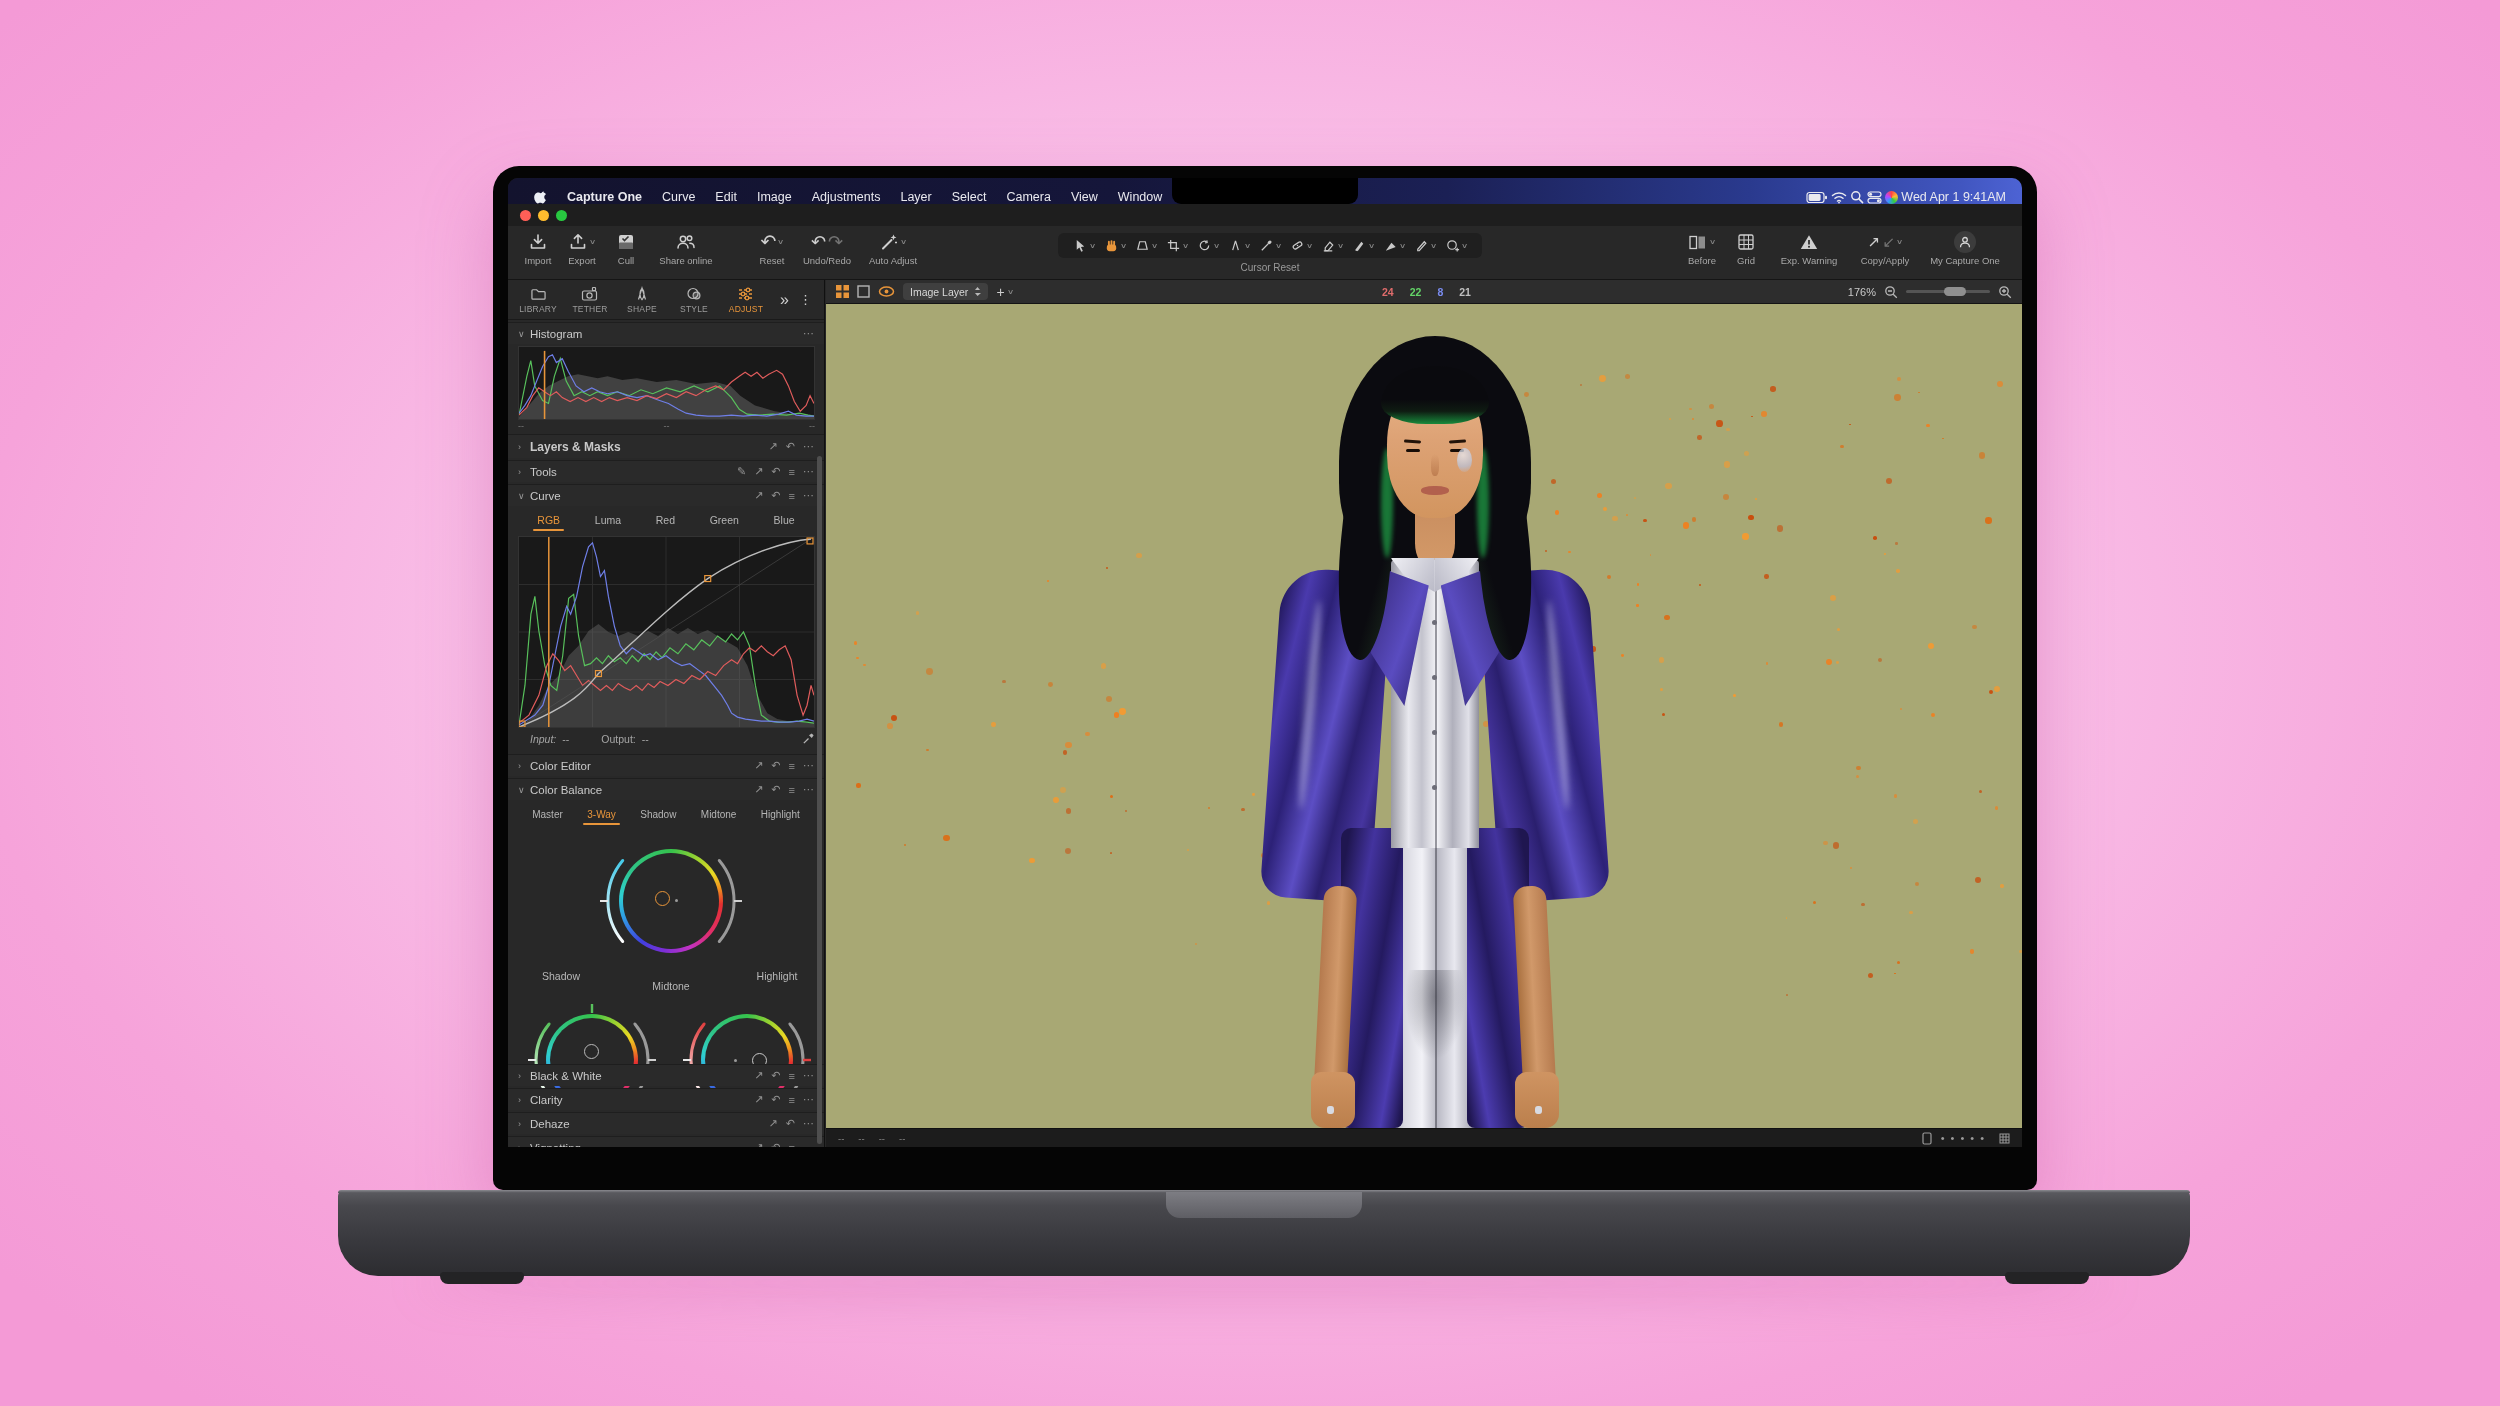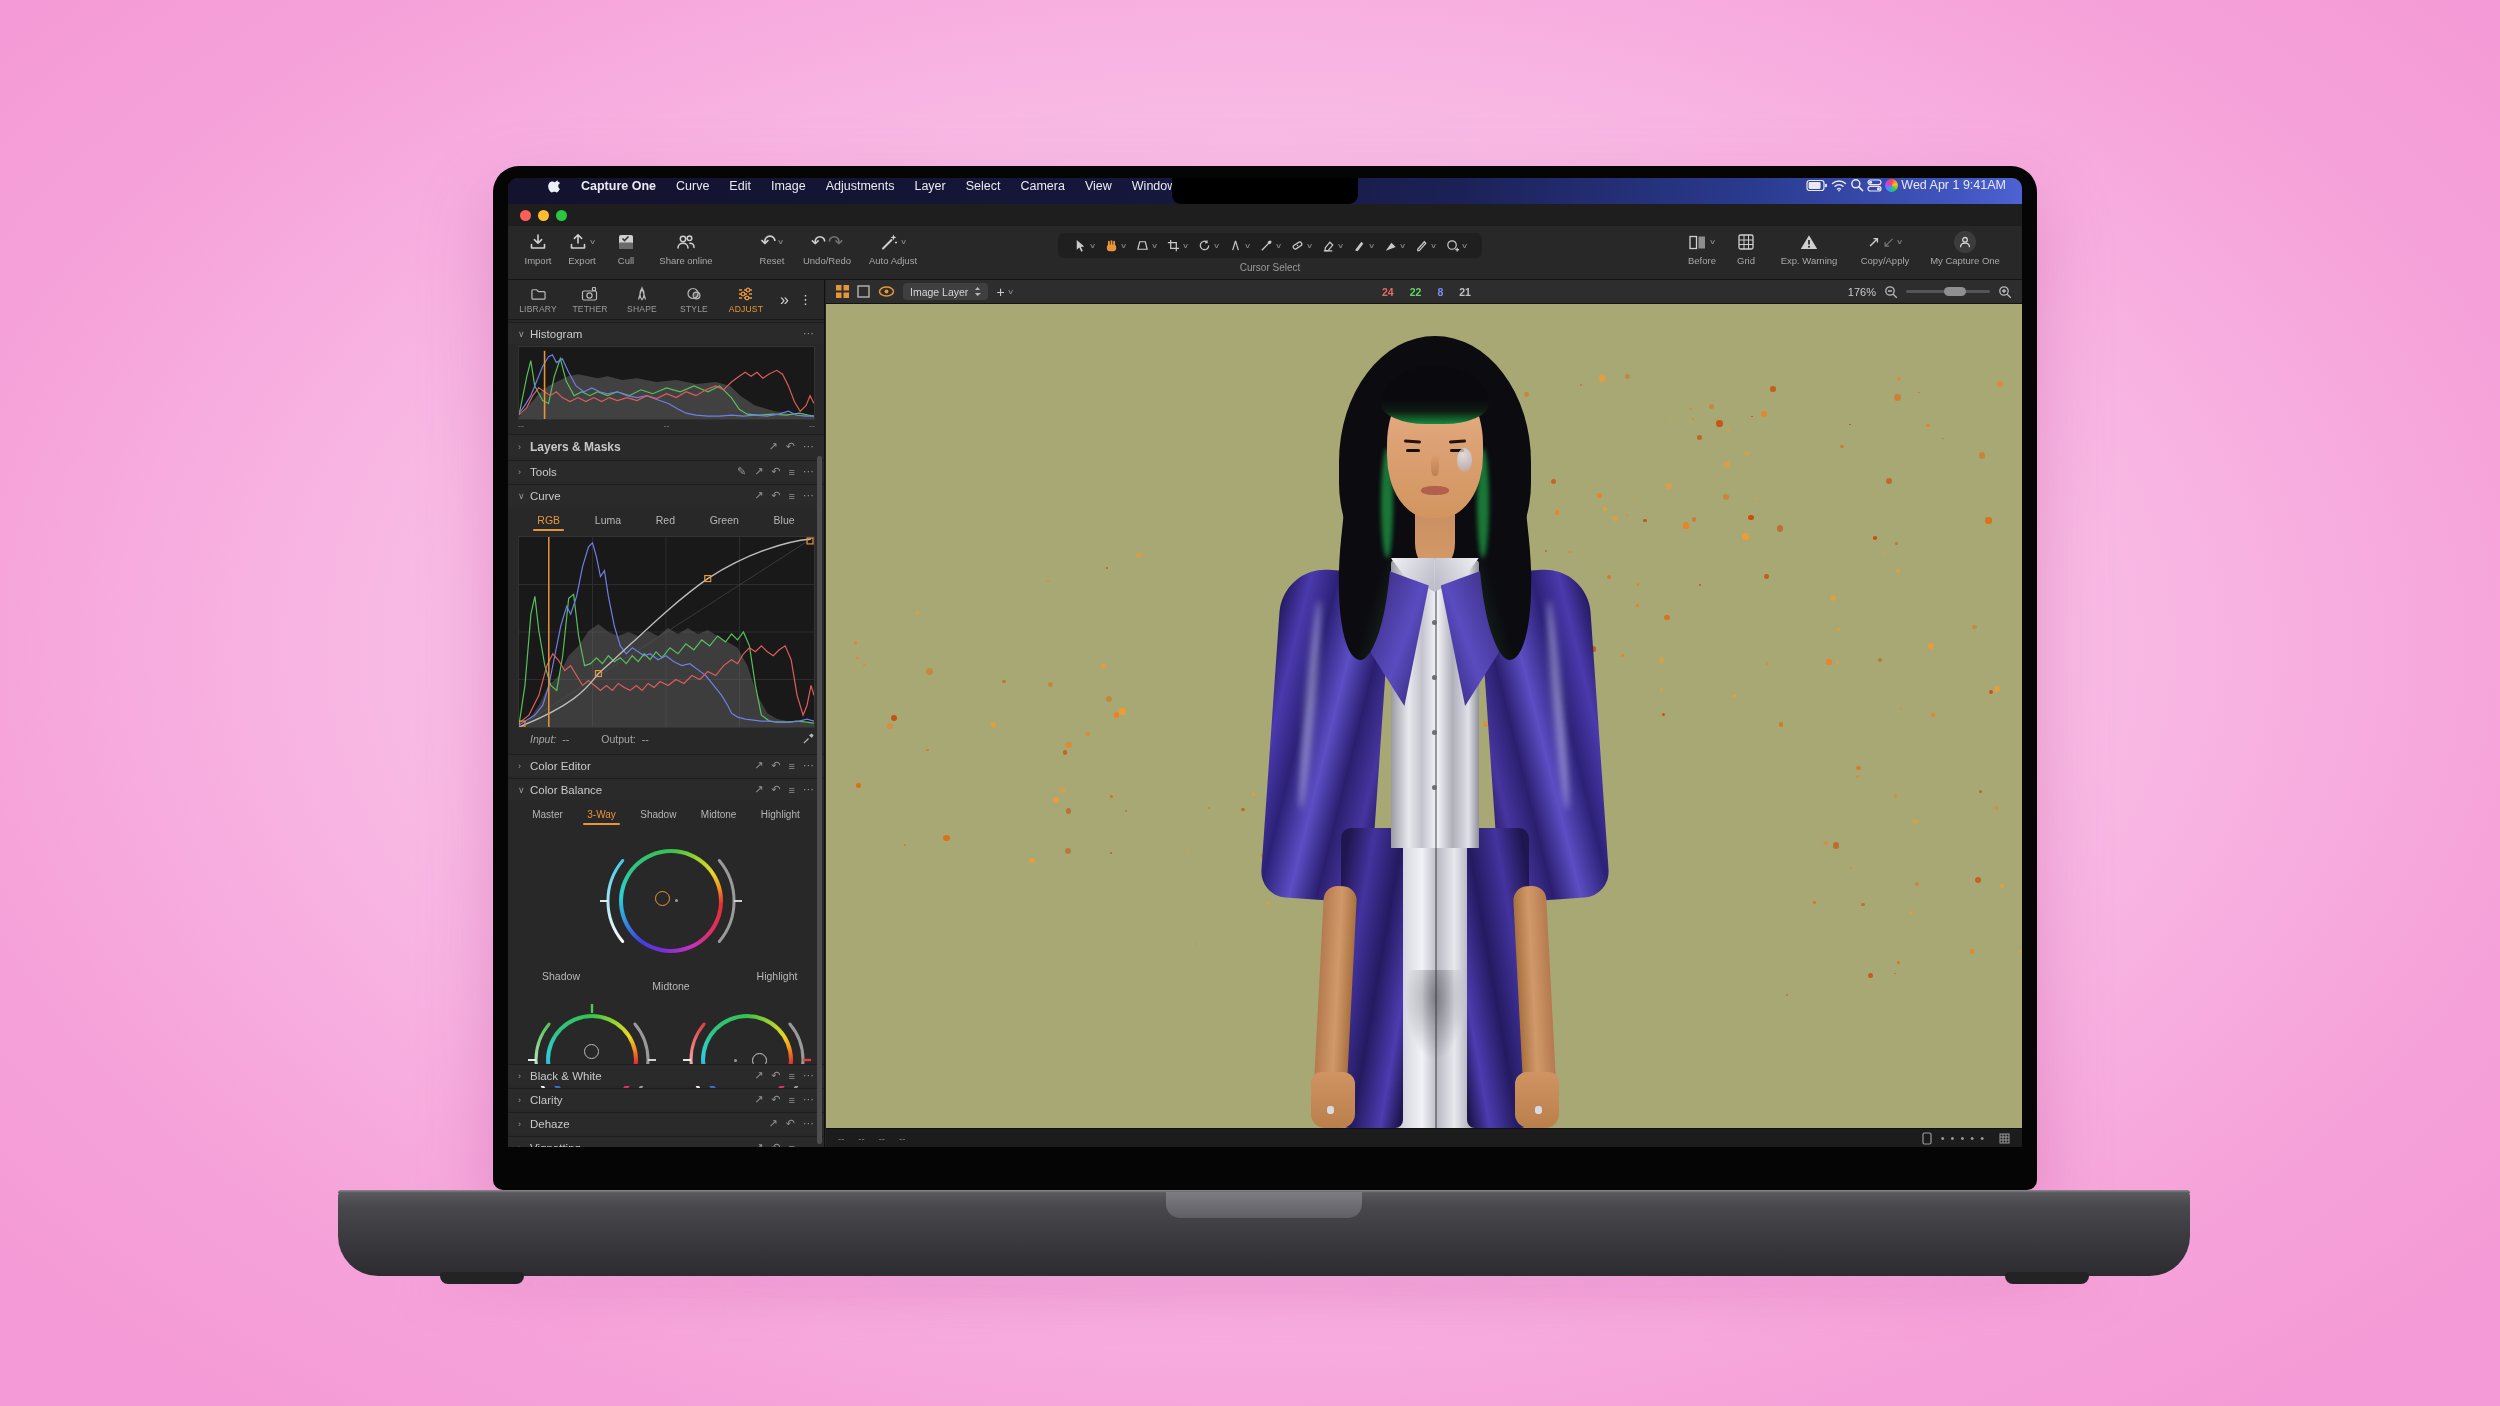--- a/index.html
+++ b/index.html
@@ -14,21 +14,21 @@
   .screen{position:absolute;left:508px;top:178px;width:1514px;height:969px;border-radius:10px 10px 0 0;overflow:hidden;background:#1e1e1e;}
   .base{position:absolute;left:338px;top:1190px;width:1852px;height:86px;border-radius:6px 6px 40px 40px;
     background:linear-gradient(180deg,#5d5d62 0%,#48484d 18%,#3a3a3f 55%,#2c2c30 100%);}
   .base:before{content:"";position:absolute;left:0;top:0;width:100%;height:3px;background:linear-gradient(180deg,#8a8a90,#55555a);border-radius:6px 6px 0 0;}
   .base-notch{position:absolute;left:50%;top:2px;transform:translateX(-50%);width:196px;height:26px;background:linear-gradient(180deg,#7d7d83,#5e5e64);border-radius:0 0 14px 14px;}
   .foot{position:absolute;top:1272px;width:84px;height:12px;background:#232325;border-radius:4px 4px 8px 8px;}
   .base-shadow{position:absolute;left:420px;top:1270px;width:1690px;height:26px;background:rgba(205,90,165,.4);filter:blur(22px);border-radius:50%;}
 
   
   .menubar{position:absolute;left:0;top:0;width:100%;height:26px;color:#e9e9ef;font-size:12.5px;
-    background:linear-gradient(90deg,#13132e 0%,#15163a 40%,#1b2055 62%,#2a3a8e 82%,#4156c0 96%,#4d63d4 100%);display:flex;align-items:flex-start;padding-left:14px;}
+    background:linear-gradient(90deg,#13132e 0%,#15163a 40%,#1b2055 62%,#2a3a8e 82%,#4156c0 96%,#4d63d4 100%);display:flex;align-items:flex-end;}
   .mleft{display:flex;align-items:center;gap:0;padding-left:16px;}
   .mitem{padding:0 10px;white-space:nowrap;}
   .mapp{font-weight:bold;padding:0 10px;}
   .mright{margin-left:auto;display:flex;align-items:center;gap:3px;padding-right:16px;}
   .notch{position:absolute;left:50%;top:0;transform:translateX(-50%);width:186px;height:26px;background:#000;border-radius:0 0 9px 9px;}
 
   
   .titlebar{position:absolute;left:0;top:26px;width:100%;height:22px;background:#2e2e2e;border-bottom:1px solid #161616;display:flex;align-items:center;justify-content:center;color:#cfcfcf;font-size:12px;font-weight:bold;}
   .tl{position:absolute;top:32px;width:11px;height:11px;border-radius:50%;}
   .titl{display:flex;align-items:center;gap:6px;}
@@ -368,21 +368,21 @@
             <span class="chev">∨</span>
           </span>
         <span class="ct">
             <svg width="15" height="15" viewBox="0 0 16 16" fill="none" stroke="#c9c9c9" stroke-width="1.3">
               <circle cx="7.5" cy="7.5" r="4.5"></circle>
               <path d="M11 12.5h4M13 10.5v4"></path>
             </svg>
             <span class="chev">∨</span>
           </span>
       </div>
-      <div class="ctlabel">Cursor Select</div>
+      <div class="ctlabel">Cursor Reset</div>
 
       <div class="tbgroup" style="right:14px;">
         <div class="tbitem">
           <span class="ic">
               <svg width="20" height="17" viewBox="0 0 20 17">
                 <rect x="2" y="2.5" width="6.5" height="12" fill="none" stroke="#cfcfcf" stroke-width="1.3"></rect>
                 <rect x="10.5" y="2.5" width="6.5" height="12" fill="#8d8d8d"></rect>
               </svg>
               <span class="chev">∨</span>
             </span>

